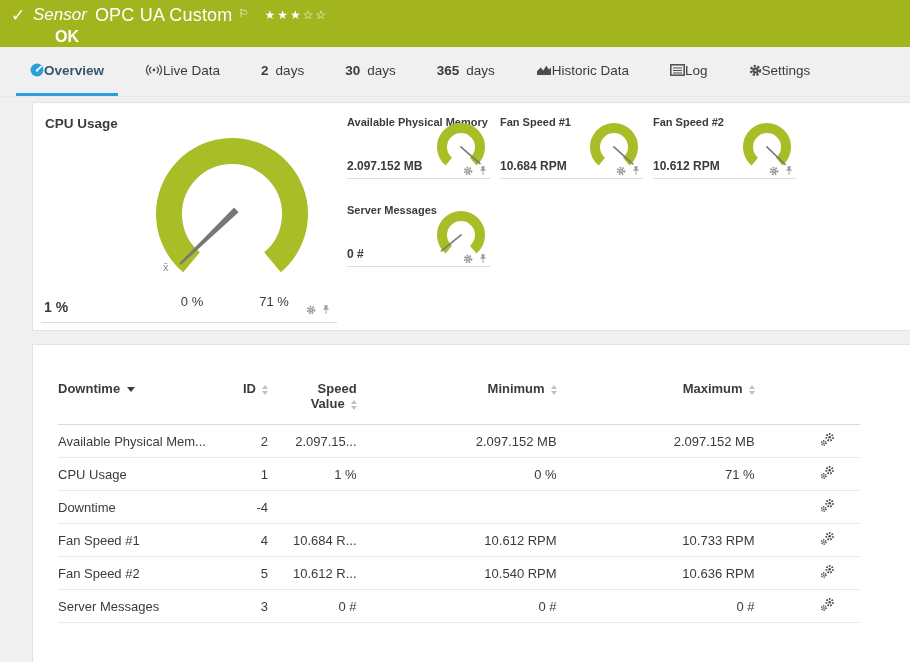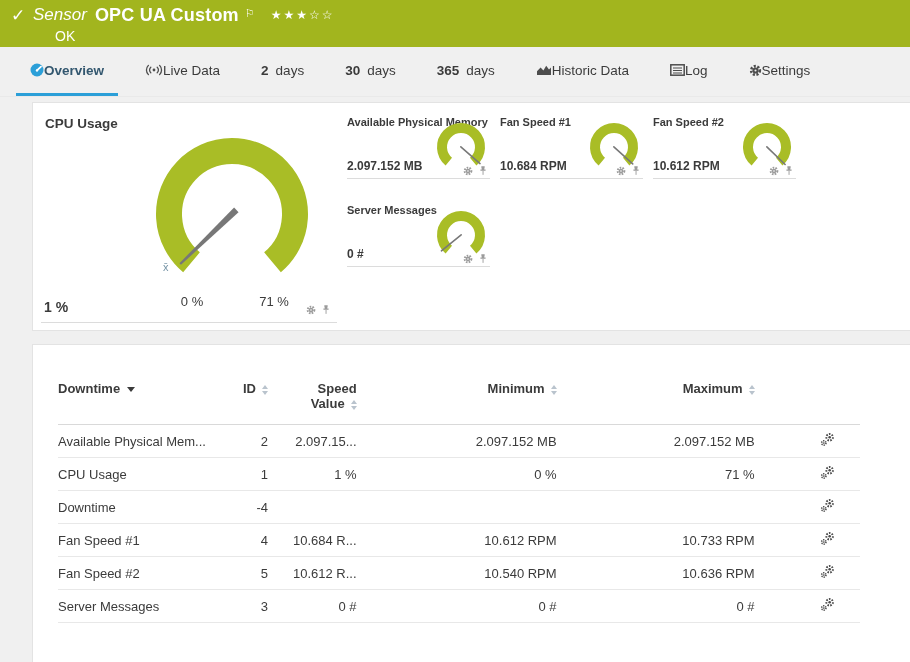--- a/index.html
+++ b/index.html
@@ -11,24 +11,24 @@
     color:#3b3b3b;
   }
   .glyph { font-family:"DejaVu Sans",sans-serif; }
 
   
   .topbar { height:47px; background:#a2b51e; color:#fff; position:relative; }
   .topbar .check { position:absolute; left:11px; top:5px; font-size:17px; font-weight:bold; }
   .tblock { position:absolute; left:33px; top:2px; }
   .line1 { display:flex; align-items:center; line-height:24px; }
   .kind { font-style:italic; font-size:17px; margin-right:8px; }
-  .sname { font-size:18px; font-weight:bold; letter-spacing:.2px; }
+  .sname { font-size:18px; font-weight:normal; letter-spacing:.2px; }
   .flag { font-size:11px; margin:-1px 0 0 6px; cursor:pointer; }
   .stars { font-size:12px; letter-spacing:2px; margin:1px 0 0 16px; cursor:pointer; }
-  .statustx { font-size:14px; font-weight:normal; margin:1px 0 0 22px; }
+  .statustx { font-size:16px; font-weight:bold; margin:1px 0 0 22px; }
 
   
   .tabs { display:flex; align-items:stretch; height:50px; padding-left:16px; border-bottom:1px solid #e9e9e9; }
   .tab { display:flex; align-items:center; padding:0 14px; margin-right:13px;
          font-size:13.5px; color:#3b3b3b; cursor:pointer; border-bottom:3px solid transparent; white-space:nowrap; }
   .tab.active { color:#33576f; font-weight:bold; border-bottom-color:#2b9fd8; }
   .tab .num { font-weight:bold; margin-right:7px; }
   .tab svg { flex:0 0 auto; }
   .tab-ic { color:#4d4d4d; }
 

